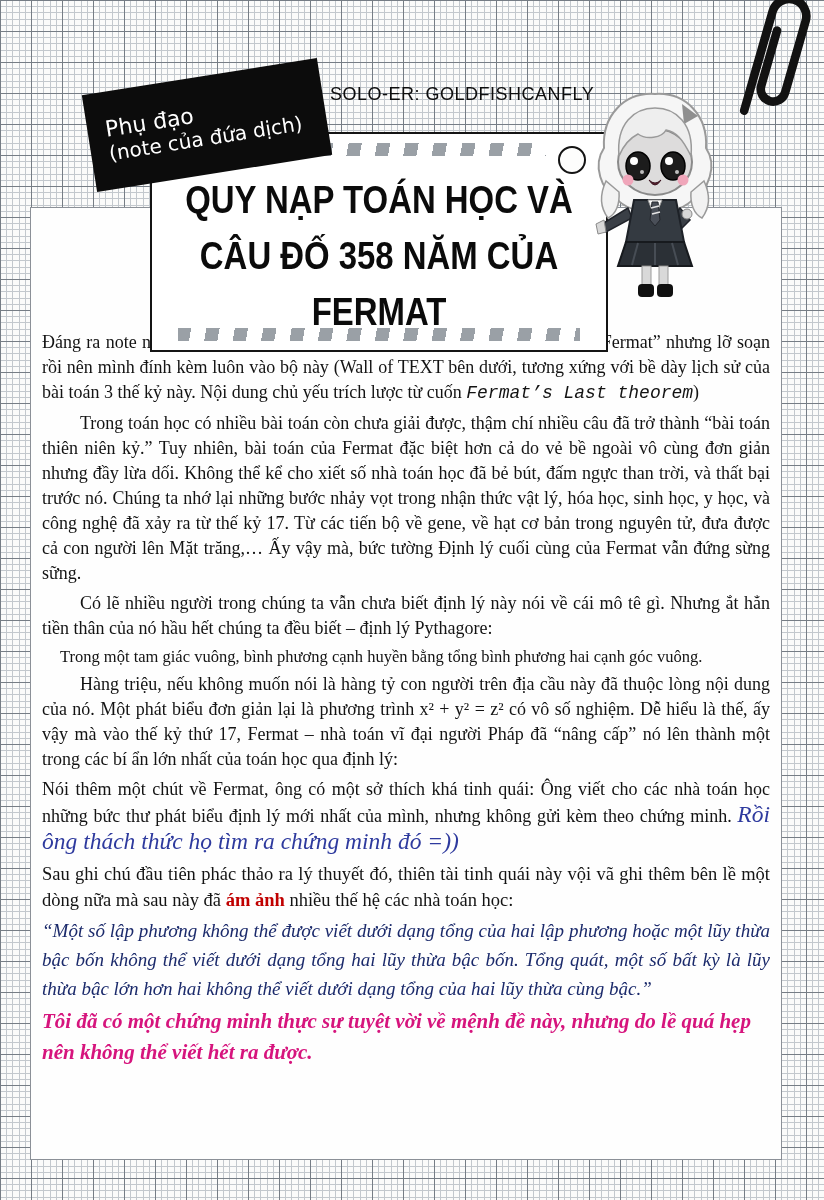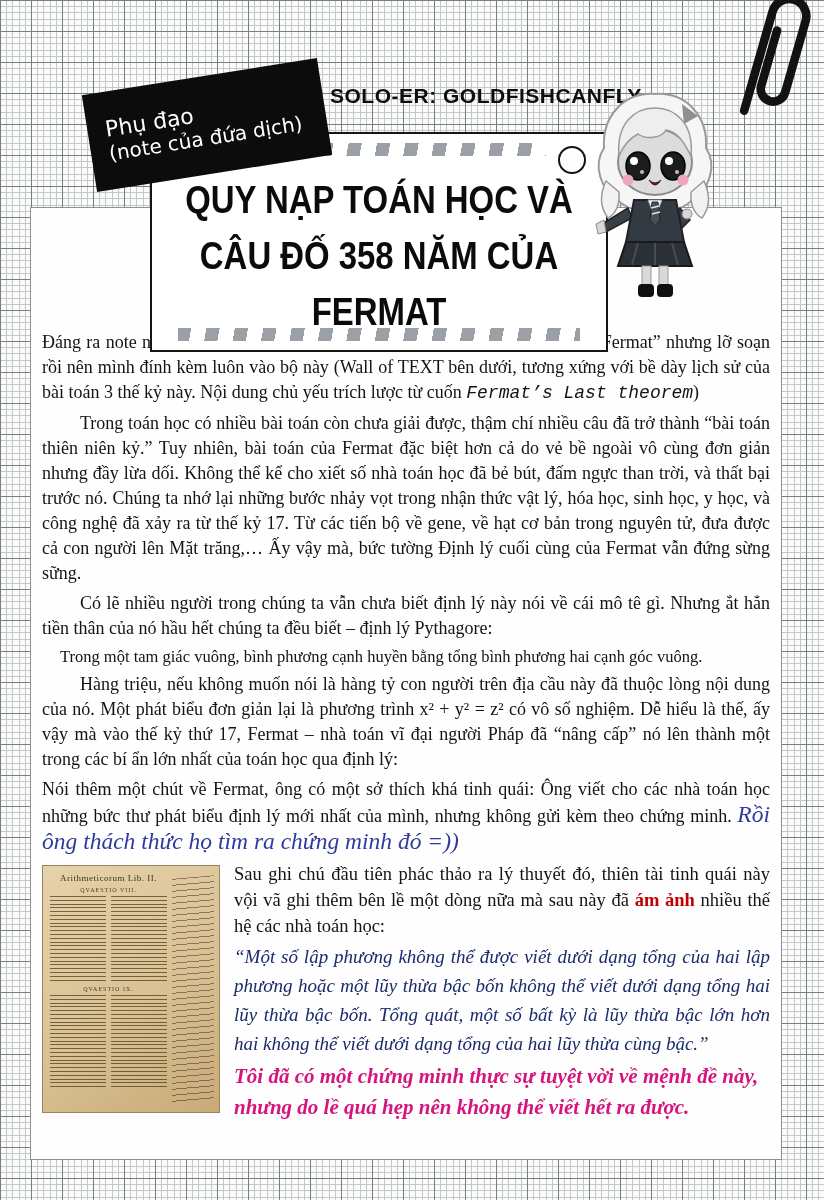--- a/index.html
+++ b/index.html
@@ -17,21 +17,21 @@
   .corner-label{
     position:absolute;left:88px;top:76px;width:238px;height:98px;
     background:#0c0c0c;transform:rotate(-9deg);z-index:6;
     color:#fff;font-family:"DejaVu Sans",sans-serif;
     display:flex;flex-direction:column;justify-content:center;padding-left:18px;box-sizing:border-box;
   }
   .corner-label .l1{font-size:22px;}
   .corner-label .l2{font-size:20px;}
   .credit{
     position:absolute;left:330px;top:84px;z-index:5;
-    font-family:"Liberation Sans",sans-serif;font-weight:bold;font-size:21px;color:#0d0d0d;letter-spacing:.5px;
+    font-family:"Liberation Sans",sans-serif;font-weight:normal;font-size:18px;color:#0d0d0d;letter-spacing:.5px;
   }
   .paperclip{position:absolute;right:2px;top:-16px;z-index:8;transform:rotate(16deg);}
   
   .title-card{
     position:absolute;left:150px;top:132px;width:458px;height:220px;
     background:#fff;border:2px solid #141414;z-index:4;box-sizing:border-box;
   }
   .stripe{
     position:absolute;left:26px;right:60px;height:13px;
     background:repeating-linear-gradient(100deg,#9aa0a6 0 13px,transparent 13px 28px);
@@ -115,36 +115,20 @@
 
     <p class="pythagoras">Trong một tam giác vuông, bình phương cạnh huyền bằng tổng bình phương hai cạnh góc vuông.</p>
 
     <p class="p indent">Hàng triệu, nếu không muốn nói là hàng tỷ con người trên địa cầu này đã thuộc lòng nội dung của nó. Một phát biểu đơn giản lại là phương trình x² + y² = z² có vô số nghiệm. Dễ hiểu là thế, ấy vậy mà vào thế kỷ thứ 17, Fermat – nhà toán vĩ đại người Pháp đã “nâng cấp” nó lên thành một trong các bí ẩn lớn nhất của toán học qua định lý:</p>
 
 
     <p class="p"><span>Nói thêm một chút về Fermat, ông có một sở thích khá tinh quái: Ông viết cho các nhà toán học những bức thư phát biểu định lý mới nhất của mình, nhưng không gửi kèm theo chứng minh.</span> <span class="challenge">Rồi ông thách thức họ tìm ra chứng minh đó =))</span></p>
 
     <div class="wrap-section">
 
-      <div class="book">
-        <div class="book-main">
-          <div class="book-title">Arithmeticorum Lib. II.</div>
-          <div class="book-q">QVAESTIO VIII.</div>
-          <div class="book-cols one">
-            <div class="book-col"></div>
-            <div class="book-col"></div>
-          </div>
-          <div class="book-q">QVAESTIO IX.</div>
-          <div class="book-cols two">
-            <div class="book-col"></div>
-            <div class="book-col"></div>
-          </div>
-        </div>
-        <div class="book-margin"></div>
-      </div>
 
 
       <p class="wrap-p"><span>Sau ghi chú đầu tiên phác thảo ra lý thuyết đó, thiên tài tinh quái này vội vã ghi thêm bên lề một dòng nữa mà sau này đã </span><b class="obsess">ám ảnh</b><span> nhiều thế hệ các nhà toán học:</span></p>
 
       <p class="wrap-p quote">“Một số lập phương không thể được viết dưới dạng tổng của hai lập phương hoặc một lũy thừa bậc bốn không thể viết dưới dạng tổng hai lũy thừa bậc bốn. Tổng quát, một số bất kỳ là lũy thừa bậc lớn hơn hai không thể viết dưới dạng tổng của hai lũy thừa cùng bậc.”</p>
 
       <p class="margin-note">Tôi đã có một chứng minh thực sự tuyệt vời về mệnh đề này, nhưng do lề quá hẹp nên không thể viết hết ra được.</p>
     </div>
 
   </div>

